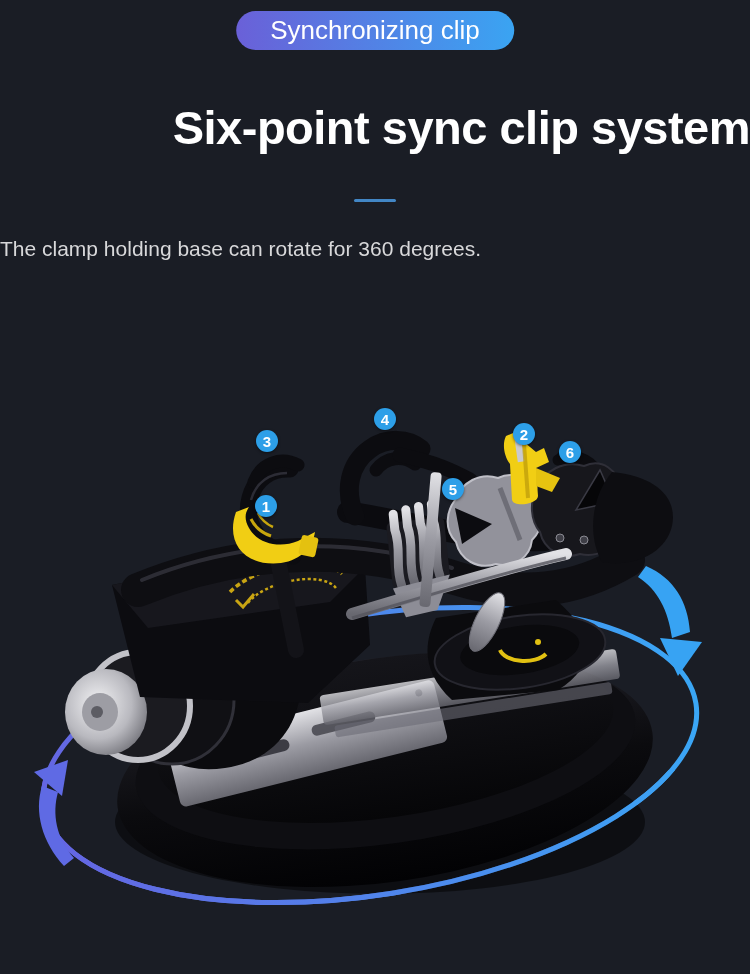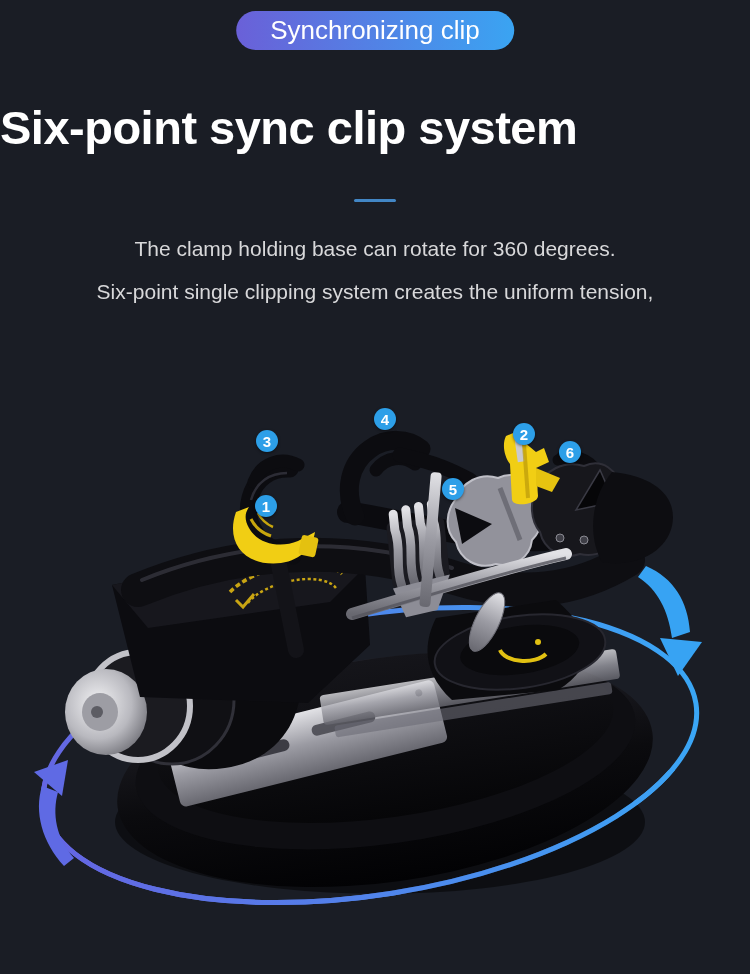--- a/index.html
+++ b/index.html
@@ -27,30 +27,30 @@
   }
   .page{position:relative;width:750px;height:960px;}
   .badge{
     position:absolute;top:11px;left:50%;transform:translateX(-50%);
     height:39px;line-height:39px;padding:0 34px;border-radius:20px;
     background:linear-gradient(90deg,var(--badge-l),var(--badge-r));
     color:#fff;font-size:26px;white-space:nowrap;
   }
   .headline{
     position:absolute;top:100px;left:0;width:100%;
-    text-align:left;color:var(--heading);
+    text-align:right;color:var(--heading);
     font-size:47px;font-weight:bold;letter-spacing:-0.5px;
   }
   .divider{
     position:absolute;top:199px;left:50%;transform:translateX(-50%);
     width:42px;height:3px;background:var(--divider);border-radius:2px;
   }
   .desc{
     position:absolute;top:228px;left:0;width:100%;
-    text-align:center;color:var(--body-text);
+    color:var(--body-text);
     font-size:21px;line-height:42.5px;font-weight:normal;
   }
   .figure{position:absolute;left:0;top:380px;width:750px;height:545px;}
   .figure svg{display:block;width:750px;height:545px;}
   .marker{
     position:absolute;width:22px;height:22px;border-radius:50%;
     background:var(--marker);color:#fff;
     font-size:15px;font-weight:bold;
     display:flex;align-items:center;justify-content:center;
     box-shadow:0 1px 3px rgba(0,0,0,.5);
@@ -62,21 +62,20 @@
 <div class="page">
 
   <div class="badge">Synchronizing clip</div>
 
   <h1 class="headline">Six-point sync clip system</h1>
 
   <div class="divider"></div>
 
   <div class="desc">
     <div>The clamp holding base can rotate for 360 degrees.</div>
-    <div>Six-point single clipping system creates the uniform tension,</div>
   </div>
 
   <div class="figure">
     <svg viewBox="0 380 750 545" xmlns="http://www.w3.org/2000/svg">
       <defs>
         <linearGradient id="gradSwirl" x1="0" y1="0" x2="1" y2="0">
           <stop offset="0" style="stop-color:var(--swirl-l)"></stop>
           <stop offset="1" style="stop-color:var(--swirl-r)"></stop>
         </linearGradient>
         <linearGradient id="gradMetal" x1="0" y1="0" x2="0" y2="1">

